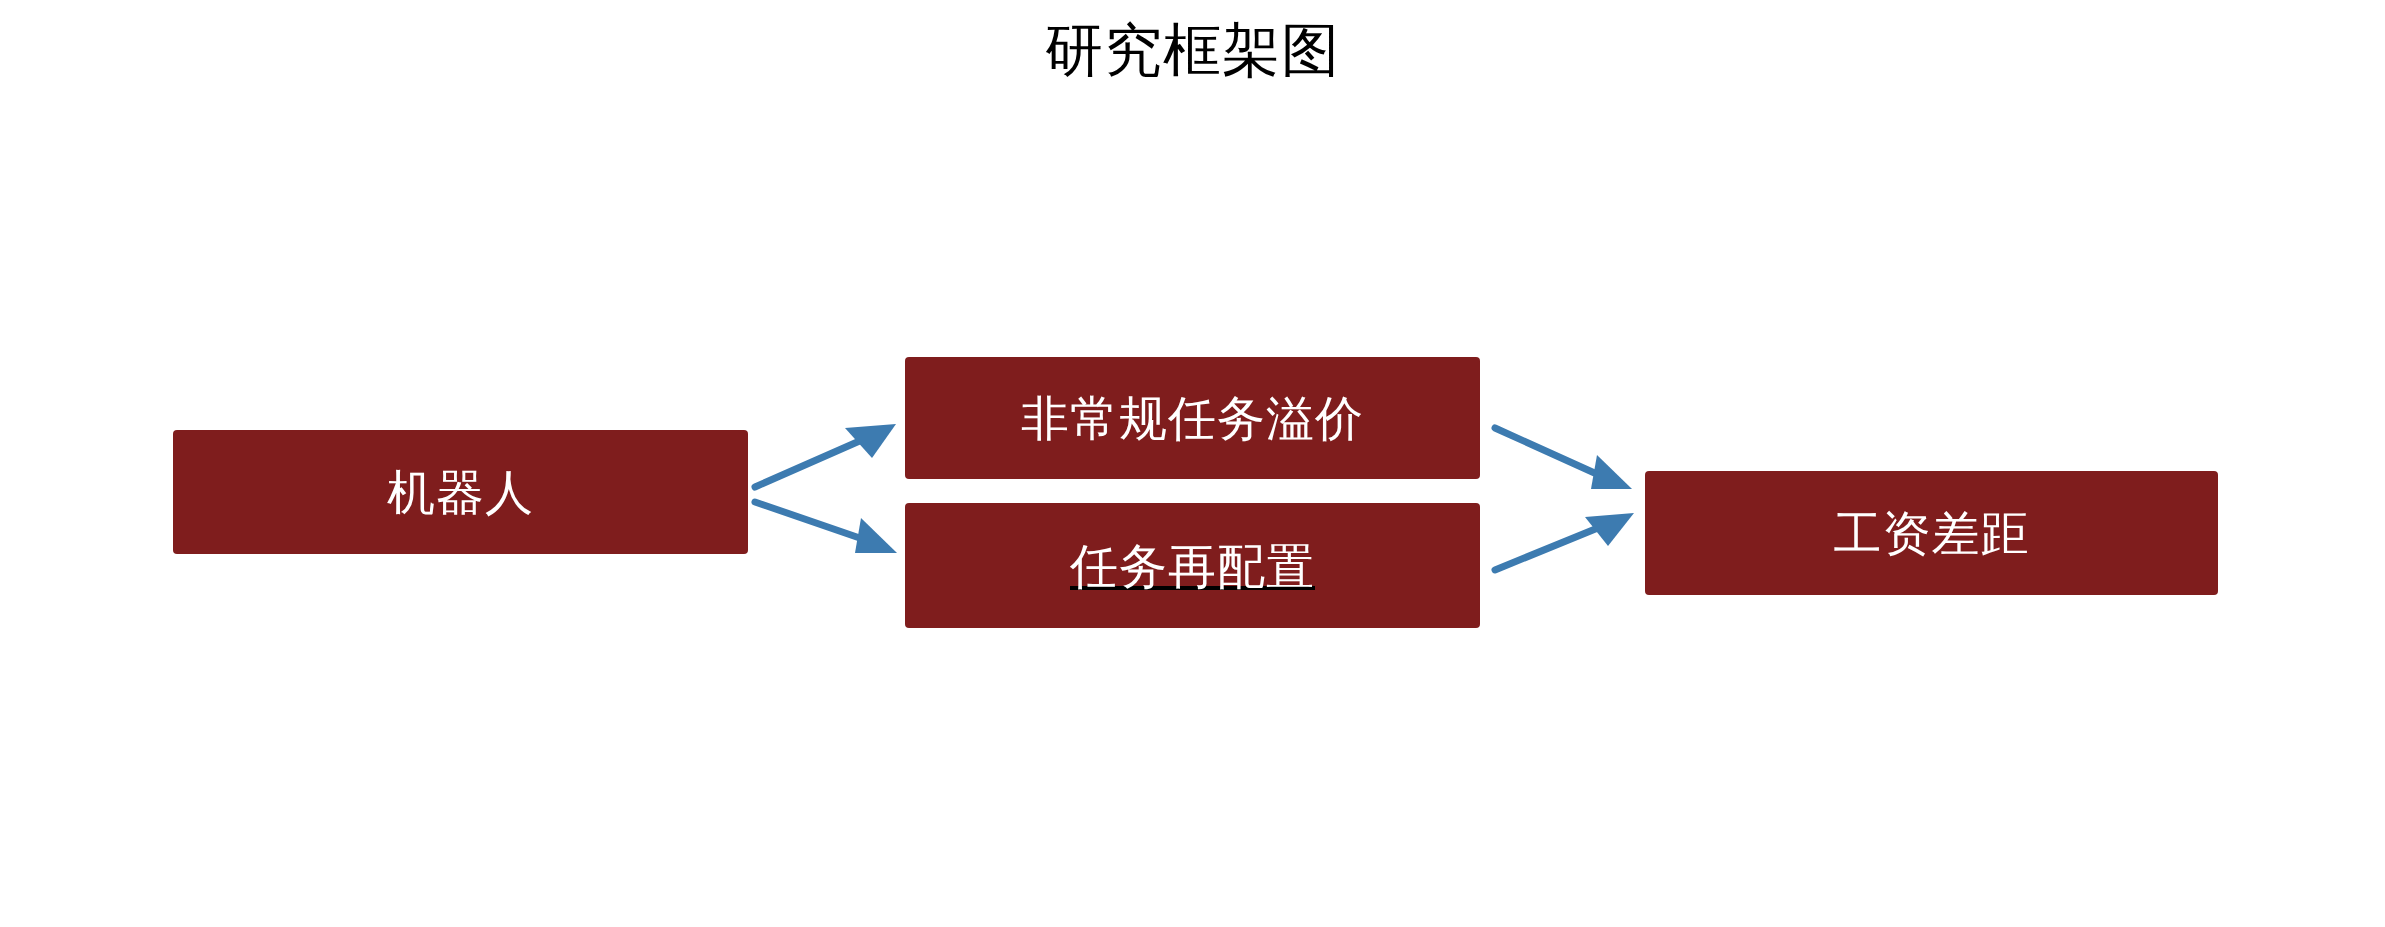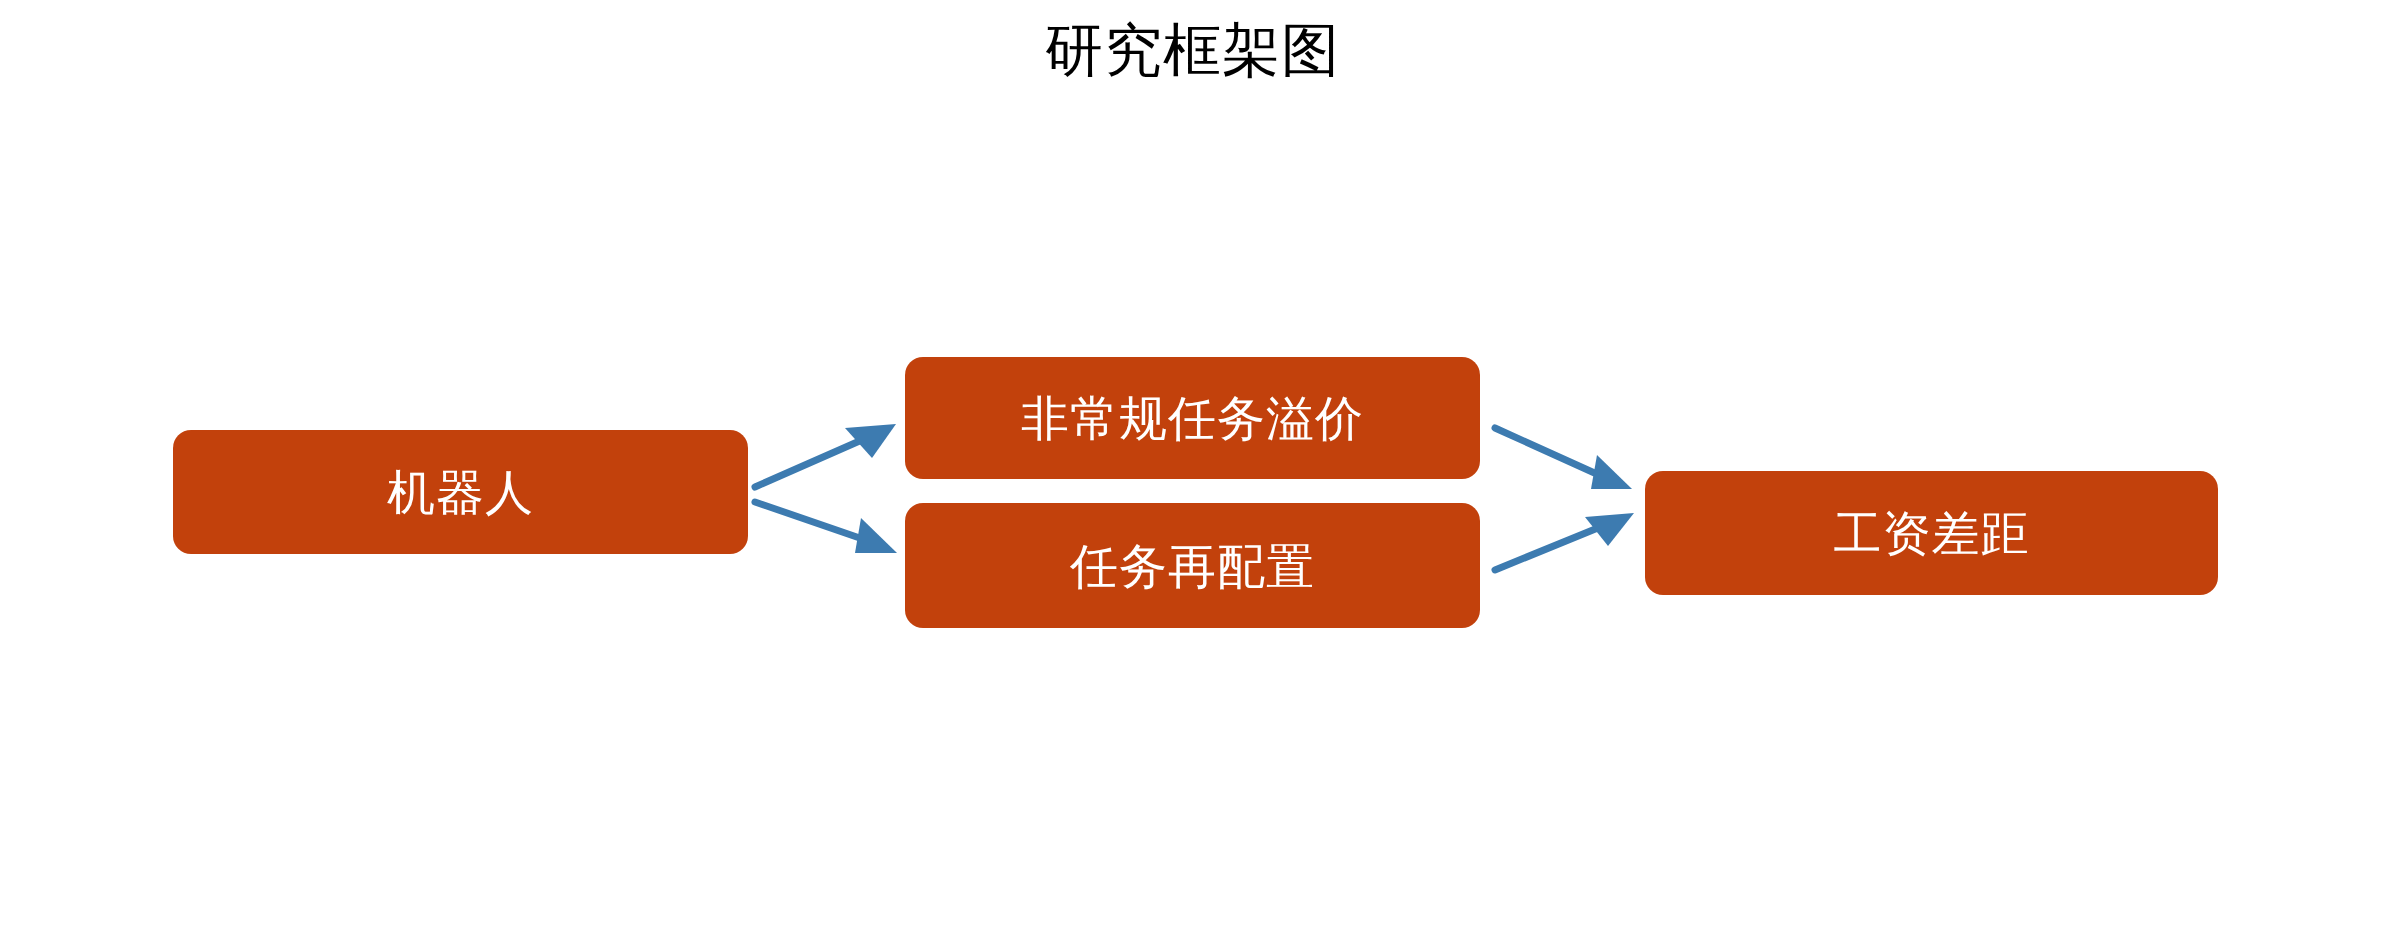--- a/index.html
+++ b/index.html
@@ -27,39 +27,39 @@
     font-size: 58px;
     line-height: 72px;
     color: #000000;
     letter-spacing: 1px;
     font-weight: 400;
     white-space: nowrap;
   }
   .node-box {
     position: absolute;
     box-sizing: border-box;
-    background: #c2410c;
-    border-radius: 18px;
+    background: #7f1d1d;
+    border-radius: 4px;
     display: flex;
     align-items: center;
     justify-content: center;
   }
   .node-label {
     color: #ffffff;
     font-size: 48px;
     line-height: 56px;
     letter-spacing: 1px;
     font-weight: 400;
     white-space: nowrap;
     text-align: center;
   }
   
   #node-robot        { left: 165px;  top: 430px; width: 575px; height: 124px; margin-left: 8px; }
   #node-premium      { left: 905px;  top: 357px; width: 575px; height: 122px; }
-  #node-realloc      { left: 905px;  top: 503px; width: 575px; height: 125px; }
+  #node-realloc      { left: 905px;  top: 503px; width: 575px; height: 125px; text-decoration: underline; }
   #node-wagegap      { left: 1645px; top: 435px; width: 573px; height: 124px; margin-top: 36px; }
 
   #edge-layer {
     position: absolute;
     left: 0;
     top: 0;
     width: 2385px;
     height: 927px;
     pointer-events: none;
   }

